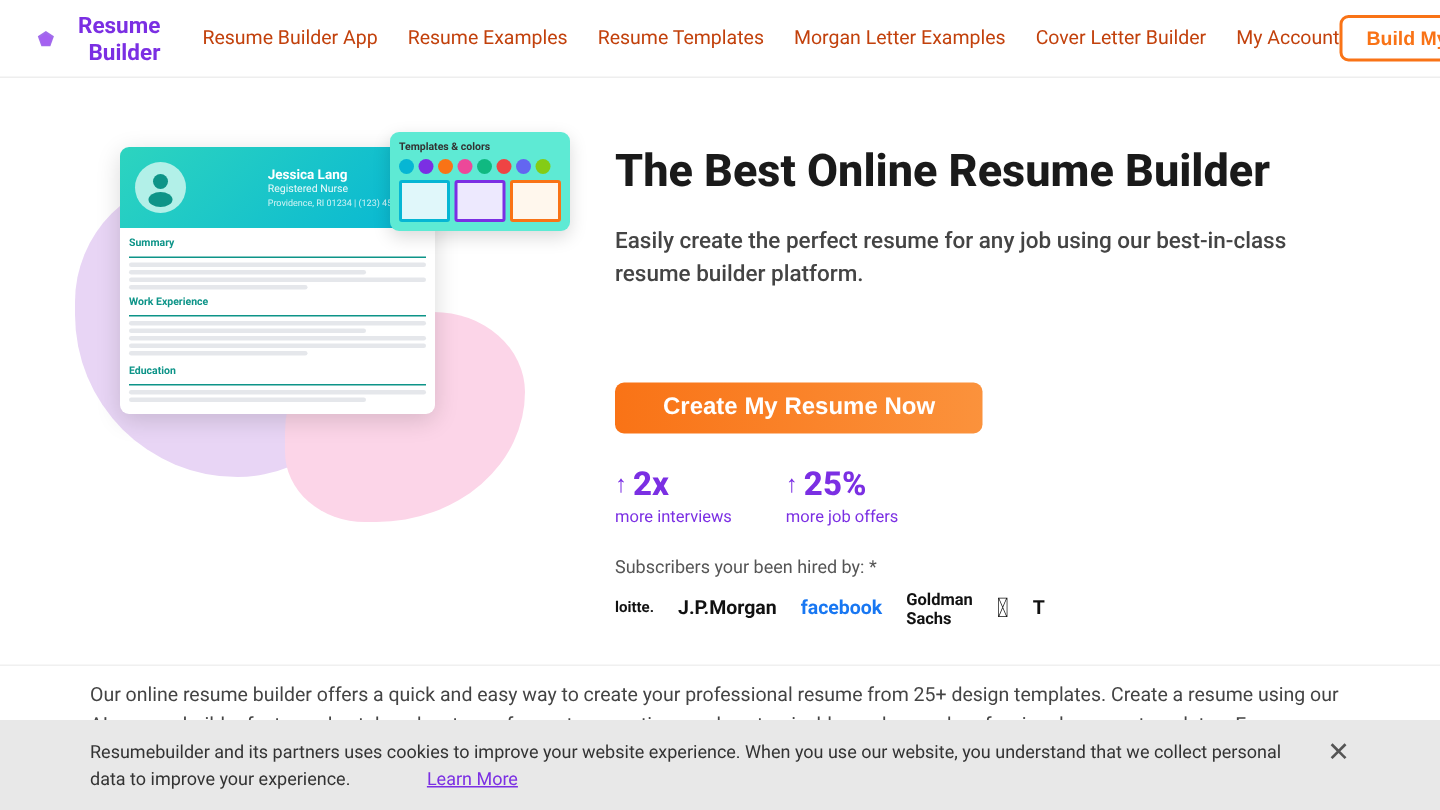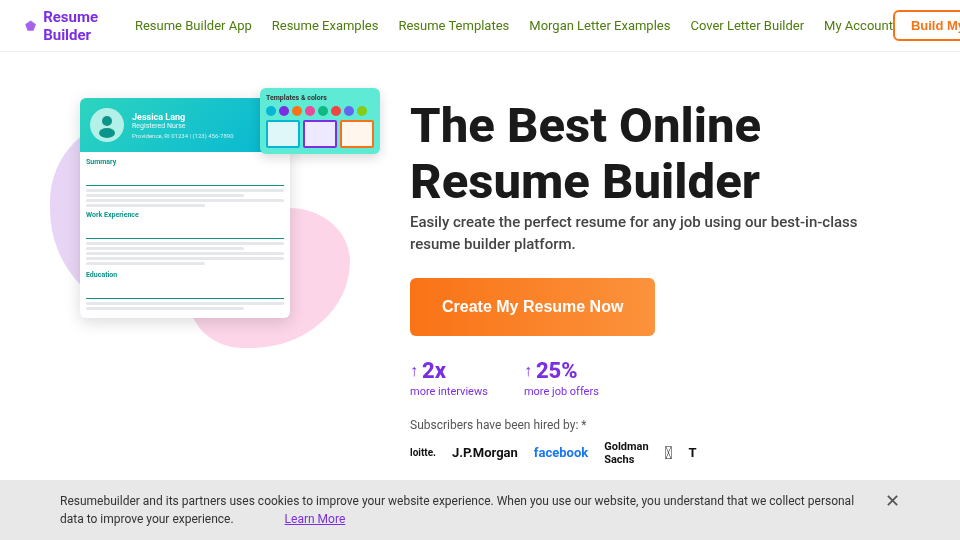--- a/index.html
+++ b/index.html
@@ -3,25 +3,25 @@
   <meta charset="utf-8">
   <style>
     * { margin: 0; padding: 0; box-sizing: border-box; }
     body { font-family: -apple-system, BlinkMacSystemFont, 'Segoe UI', Roboto, sans-serif; font-size: 14px; color: #333; background: #fff; width: 960px; min-height: 540px; overflow-x: hidden; }
 
     
     .navbar {
       display: flex; align-items: center; padding: 0 24px; height: 52px;
       border-bottom: 1px solid #eee; position: relative;
     }
-    .navbar-logo { display: flex; align-items: center; gap: 6px; margin-right: 28px; }
+    .navbar-logo { display: flex; align-items: center; gap: 6px; margin-right: 28px; text-align: right; }
     .logo-icon { width: 22px; height: 22px; }
     .logo-text { font-weight: 700; font-size: 15px; color: #7b2fe3; }
     .nav-links { display: flex; gap: 20px; flex: 1; }
-    .nav-link { font-size: 13px; color: #4d7c0f; text-decoration: none; cursor: pointer; white-space: nowrap; }
+    .nav-link { font-size: 13px; color: #c2410c; text-decoration: none; cursor: pointer; white-space: nowrap; }
     .build-resume-btn {
       border: 2px solid #f97316; color: #f97316; background: transparent;
       padding: 6px 16px; border-radius: 6px; font-size: 13px; font-weight: 600;
       cursor: pointer; white-space: nowrap;
     }
 
     
     .hero {
       display: flex; align-items: flex-start; padding: 36px 60px 20px 60px;
       gap: 40px;
@@ -43,36 +43,36 @@
     
     .resume-mockup {
       position: relative; z-index: 1; margin-left: 20px; margin-top: 10px;
     }
     .resume-card-main {
       width: 210px; background: #fff; border-radius: 6px;
       box-shadow: 0 4px 16px rgba(0,0,0,0.15); overflow: hidden;
     }
     .resume-header {
       background: linear-gradient(135deg, #2dd4bf, #06b6d4);
-      padding: 10px; display: flex; align-items: center; gap: 8px;
+      padding: 10px; display: flex; align-items: center; gap: 8px; justify-content: space-between;
     }
     .resume-avatar {
       width: 34px; height: 34px; border-radius: 50%; background: #b2f0e8;
       overflow: hidden; flex-shrink: 0;
       display: flex; align-items: center; justify-content: center;
     }
     .resume-avatar svg { width: 28px; height: 28px; }
     .resume-name-block { color: #fff; }
     .resume-name { font-size: 9px; font-weight: 700; }
     .resume-title-small { font-size: 7px; opacity: 0.9; }
     .resume-contact { font-size: 6px; opacity: 0.8; margin-top: 2px; }
     .resume-body { padding: 6px; }
     .resume-section-title {
       font-size: 7px; font-weight: 700; color: #0d9488;
-      border-bottom: 1px solid #0d9488; margin-bottom: 3px; padding-bottom: 19px;
+      border-bottom: 1px solid #0d9488; margin-bottom: 3px; padding-bottom: 5px;
     }
     .resume-line { height: 3px; background: #e5e7eb; border-radius: 2px; margin-bottom: 2px; }
     .resume-line.short { width: 60%; }
     .resume-line.medium { width: 80%; }
     .resume-line.full { width: 100%; }
 
     
     .template-card-overlay {
       position: absolute; top: 0px; right: -10px; z-index: 2;
       width: 120px; background: #5eead4; border-radius: 6px;
@@ -82,27 +82,27 @@
     .template-dots { display: flex; gap: 3px; flex-wrap: wrap; margin-bottom: 4px; }
     .template-dot {
       width: 10px; height: 10px; border-radius: 50%;
     }
     .template-preview-rows { display: flex; gap: 3px; }
     .tpr { flex: 1; display: flex; flex-direction: column; gap: 2px; }
     .tpr-line { height: 28px; border-radius: 2px; }
 
     
     .hero-text { flex: 1; padding-top: 10px; }
-    .hero-title { font-size: 49px; font-weight: 800; color: #1a1a1a; line-height: 1.15; }
+    .hero-title { font-size: 30px; font-weight: 800; color: #1a1a1a; line-height: 1.15; margin-bottom: 16px; }
     .hero-subtitle { font-size: 15px; color: #444; line-height: 1.5; margin-bottom: 22px; font-weight: 500; }
     .cta-btn {
       background: linear-gradient(90deg, #f97316, #fb923c);
       color: #fff; border: none; border-radius: 6px;
-      padding: 20px 32px; font-size: 16px; font-weight: 700;
-      cursor: pointer; display: inline-block; margin-bottom: 22px;
+      padding: 8px 32px; font-size: 16px; font-weight: 700;
+      cursor: pointer; display: inline-block; margin-bottom: 22px; margin-top: 39px;
     }
 
     .stats { display: flex; gap: 36px; margin-bottom: 20px; }
     .stat { display: flex; flex-direction: column; gap: 2px; }
     .stat-num { font-size: 22px; font-weight: 800; color: #7b2fe3; display: flex; align-items: center; gap: 4px; }
     .stat-num .arrow-up { color: #7b2fe3; font-size: 16px; }
     .stat-label { font-size: 11px; color: #7b2fe3; }
 
     .hired-by { margin-bottom: 4px; }
     .hired-by-label { font-size: 12px; color: #555; margin-bottom: 8px; }
@@ -237,21 +237,21 @@
       <div class="stat">
         <div class="stat-num">
           <span class="arrow-up">↑</span>
           <span>25%</span>
         </div>
         <div class="stat-label">more job offers</div>
       </div>
     </div>
 
     <div class="hired-by">
-      <div class="hired-by-label">Subscribers have been hired by: *</div>
+      <div class="hired-by-label">Subscribers your been hired by: *</div>
       <div class="hired-logos">
         <span class="hired-logo deloitte">loitte.</span>
         <span class="hired-logo" style="">J.P.Morgan</span>
         <span class="hired-logo facebook">facebook</span>
         <span class="hired-logo goldman">Goldman<br>Sachs</span>
         <span class="hired-logo" style="font-size:18px"></span>
         <span class="hired-logo">T</span>
       </div>
     </div>
   </div>

